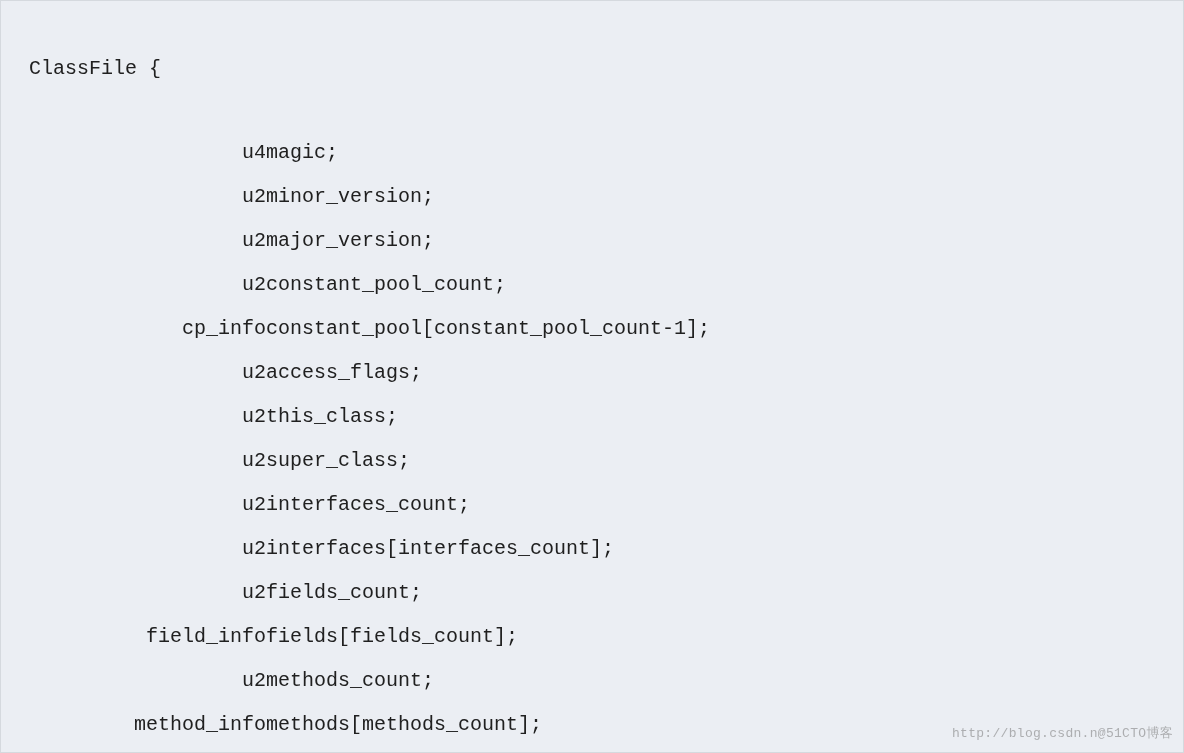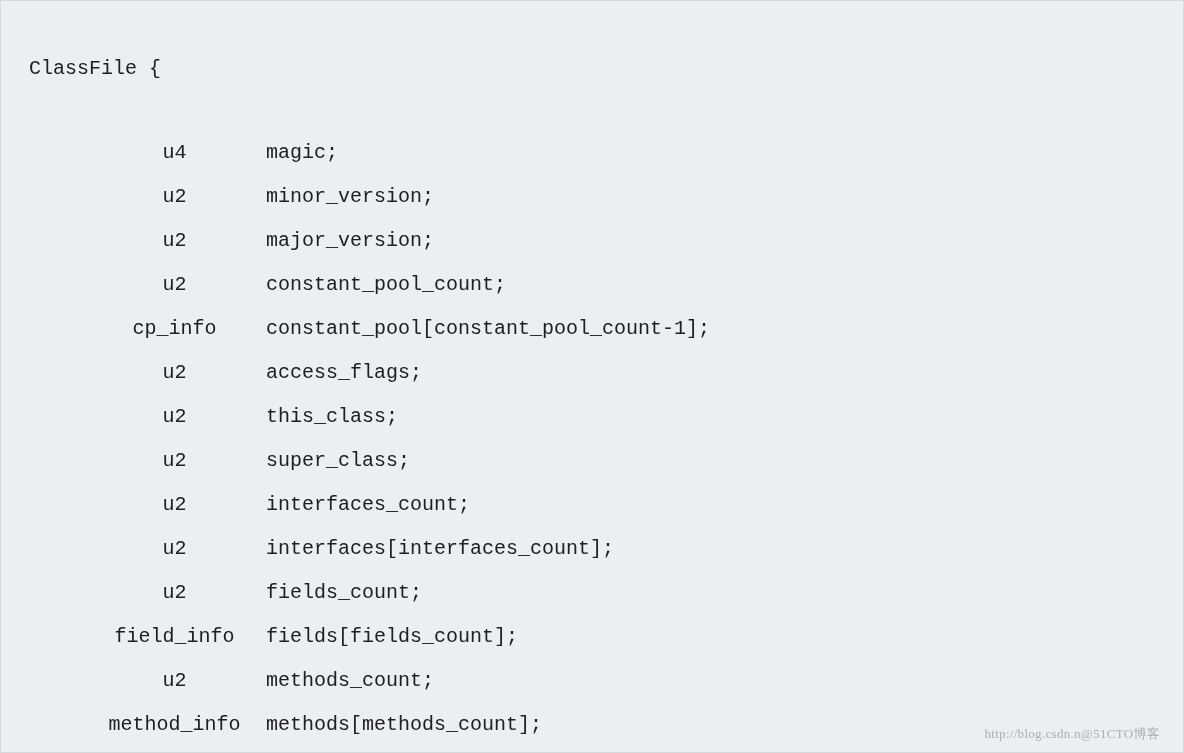--- a/index.html
+++ b/index.html
@@ -29,27 +29,27 @@
     .line:last-child {
       margin-bottom: 8px;
     }
     .indent {
       display: inline-block;
       width: 54px;
     }
     .type-col {
       display: inline-block;
       width: 183px;
-      text-align: center;
+      text-align: right;
     }
     .watermark {
       position: absolute;
-      right: 23px;
+      right: 10px;
       bottom: 12px;
-      font-family: Liberation Serif, serif;
+      font-family: Liberation Mono, monospace;
       font-size: 13px;
       color: rgba(120,120,120,0.55);
       letter-spacing: 0.3px;
     }
   </style>
 </head>
 <body>
 
 <div class="code-block">
   <span class="line">ClassFile {</span>

